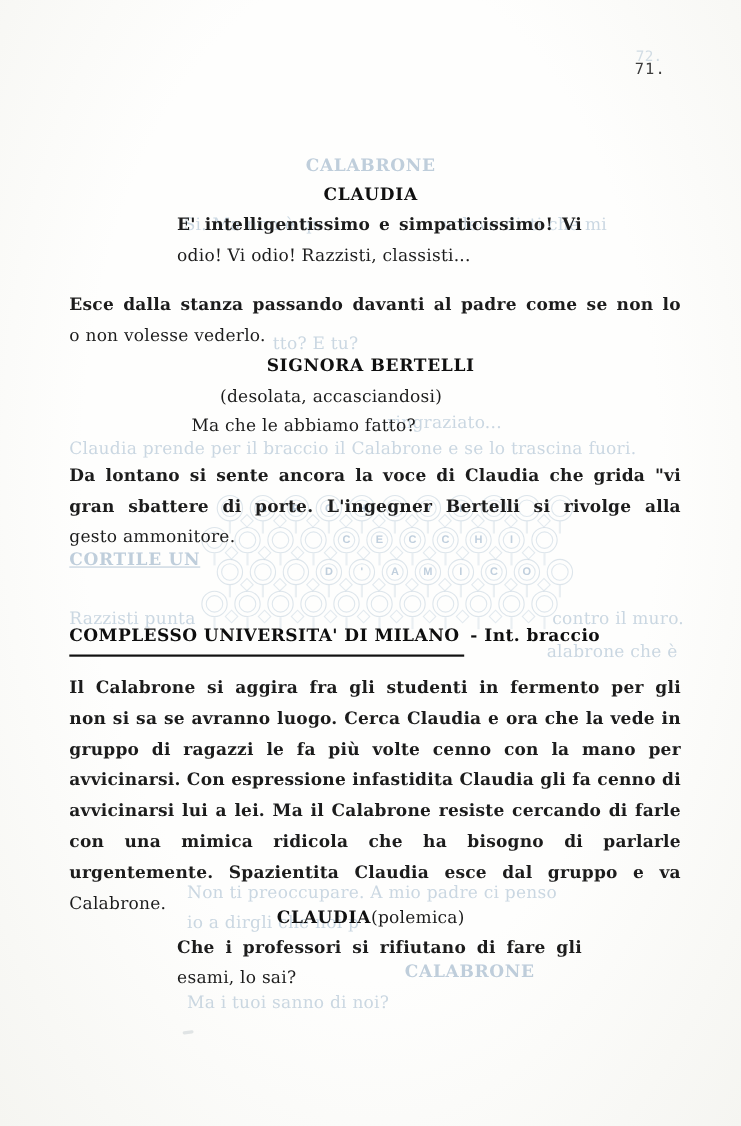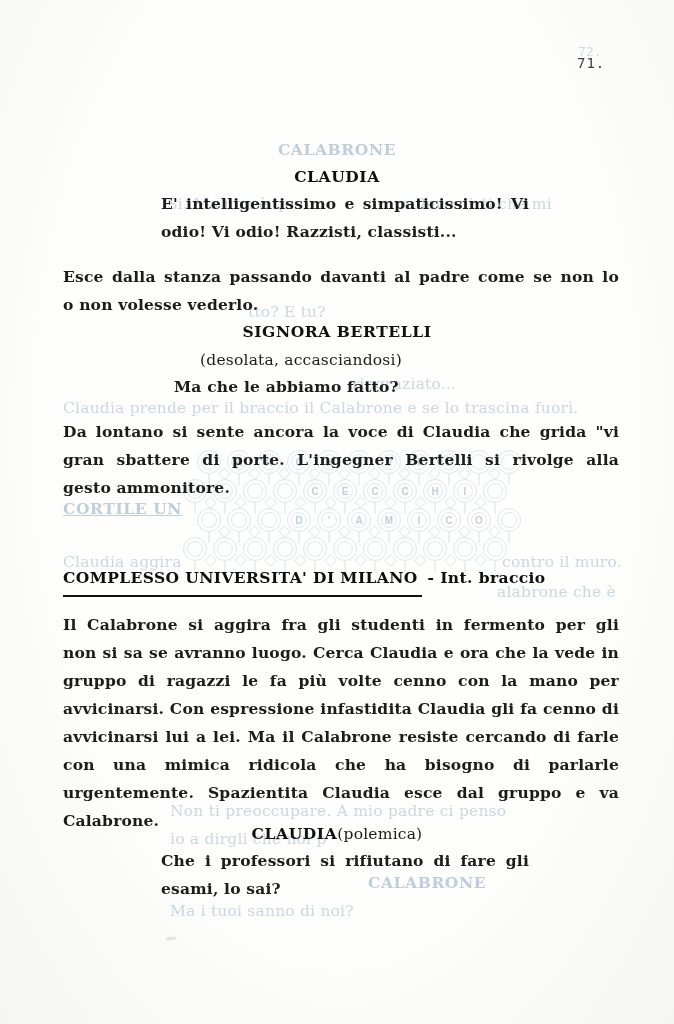--- a/index.html
+++ b/index.html
@@ -20,21 +20,21 @@
     font-family:"DejaVu Sans Mono","Liberation Mono",monospace;
     font-size:14px;letter-spacing:1px;color:#3c3c3c;
   }
   .block{position:absolute;font-size:15.5px;line-height:28px;letter-spacing:0.2px;}
   .action{left:63px;width:556px;}
   .dialogue{left:161px;width:368px;}
   .cue{left:161px;width:352px;text-align:center;font-weight:bold;letter-spacing:0.6px;color:#101010;}
   .cue .paren{font-weight:normal;letter-spacing:0.2px;color:#1c1c1c;}
   .paren-line{left:161px;width:280px;text-align:center;}
   .jline{text-align:justify;text-align-last:justify;height:28px;overflow:hidden;font-weight:bold;}
-  .jlast{text-align:center;text-align-last:left;height:28px;overflow:hidden;font-weight:bold;}
+  .jlast{text-align:center;text-align-last:left;height:28px;overflow:hidden;}
   .scene-heading{left:63px;width:580px;font-weight:bold;letter-spacing:0.4px;color:#0e0e0e;white-space:nowrap;}
   .scene-heading .title{border-bottom:2px solid #111;padding-bottom:8px;padding-right:4px;}
   .smudge{position:absolute;left:166px;top:937px;width:10px;height:3px;
     background:rgba(120,140,150,0.20);transform:rotate(-8deg);border-radius:2px;}
   
   .ghost{
     position:absolute;white-space:nowrap;
     font-size:15.5px;line-height:28px;letter-spacing:0.2px;
     color:rgba(132,162,188,0.42);
   }
@@ -249,21 +249,21 @@
 
   <div class="layer-ghost">
       <span class="ghost mono" style="left: 578px; top: 38px;">72.</span>
       <span class="ghost bold center" style="left: 337px; top: 136px;">CALABRONE</span>
       <span class="ghost" style="left: 167px; top: 190px;">Si. Ma non è qu</span>
       <span class="ghost" style="left: 402px; top: 190px;">volevo dirti che mi</span>
       <span class="ghost" style="left: 248px; top: 298px;">tto? E tu?</span>
       <span class="ghost" style="left: 352px; top: 370px;">ringraziato...</span>
       <span class="ghost" style="left: 63px; top: 394px;">Claudia prende per il braccio il Calabrone e se lo trascina fuori.</span>
       <span class="ghost bold underline" style="left: 63px; top: 495px;">CORTILE UN</span>
-      <span class="ghost" style="left: 63px; top: 548px;">Claudia aggira</span>
+      <span class="ghost" style="left: 63px; top: 548px;">Razzisti punta</span>
       <span class="ghost" style="left: 502px; top: 548px;">contro il muro.</span>
       <span class="ghost" style="left: 497px; top: 578px;">alabrone che è</span>
       <span class="ghost" style="left: 170px; top: 797px;">Non ti preoccupare. A mio padre ci penso</span>
       <span class="ghost" style="left: 170px; top: 825px;">io a dirgli che noi p</span>
       <span class="ghost bold" style="left: 368px; top: 869px;">CALABRONE</span>
       <span class="ghost" style="left: 170px; top: 897px;">Ma i tuoi sanno di noi?</span>
     </div>
 
   <div class="layer-main">
 

